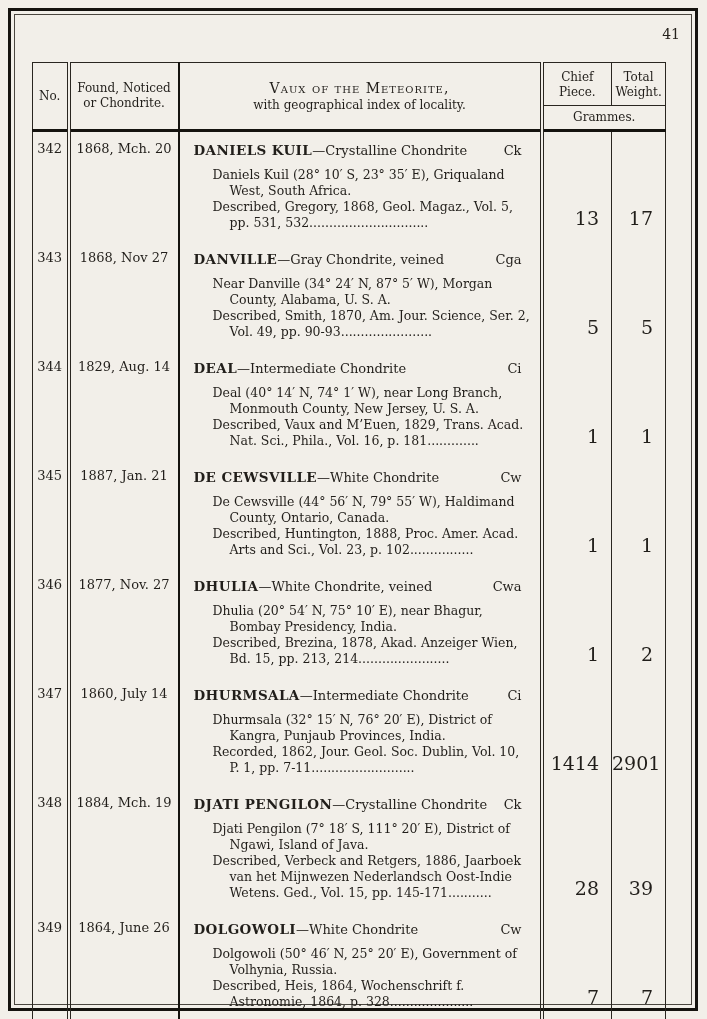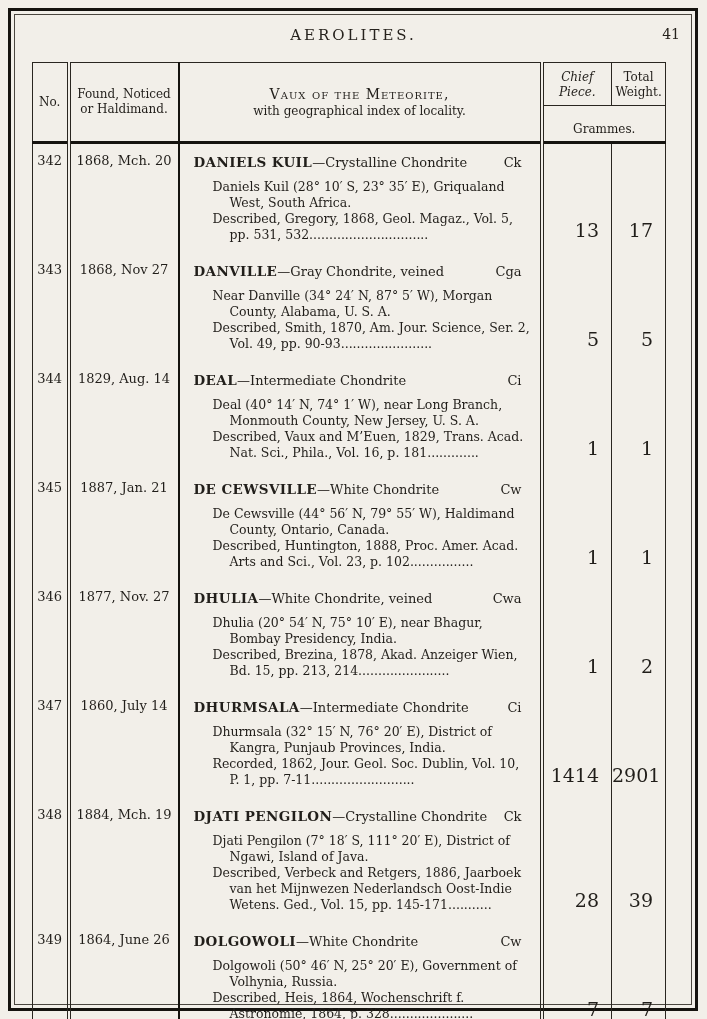--- a/index.html
+++ b/index.html
@@ -54,25 +54,25 @@
   }
   th.h-name .subline { display: block; font-size: 12px; margin-top: 2px; }
   th.h-date span { display: block; line-height: 15px; }
 
   th.h-weights { padding: 0; }
   .wt-top { display: flex; }
   .wt-top > div {
     flex: 1 1 auto; text-align: center; font-size: 12px; line-height: 15px;
     padding: 7px 2px 5px 2px;
   }
-  .wt-top > .wt-chief { width: 70px; border-right: 1px solid #2a2620; font-style: italic; }
+  .wt-top > .wt-chief { width: 70px; border-right: 1px solid #2a2620; }
   .wt-top > .wt-total { width: 54px; }
   .wt-grammes {
     border-top: 1px solid #2a2620; text-align: center;
-    font-size: 12px; padding: 16px 0 5px 0;
+    font-size: 12px; padding: 4px 0 5px 0;
   }
 
   
   .b-no    { border-right: 4px double #2a2620; }
   .b-date  { border-right: 2px solid  #15130f; }
   .b-name  { border-right: 4px double #2a2620; }
   .b-chief { border-right: 1px solid  #2a2620; }
 
   tbody td { vertical-align: top; }
   td.c-no {
@@ -102,38 +102,37 @@
 </head>
 <body>
 
 <div class="page">
   <div class="frame-outer"></div>
   <div class="frame-inner"></div>
 
   <div class="content">
 
     <div class="page-header">
-      <span class="page-title">AEROLITES.</span>
       <span class="page-number">41</span>
     </div>
 
     <table class="catalog">
       <colgroup>
         <col class="w-no">
           <col class="w-date">
           <col class="w-name">
           <col class="w-chief">
           <col class="w-total">
       </colgroup>
       <thead>
         <tr>
           <th class="h-no b-no">No.</th>
           <th class="h-date b-date">
             <span>Found, Noticed</span>
-            <span>or Haldimand.</span>
+            <span>or Chondrite.</span>
           </th>
           <th class="h-name b-name">
             <span class="smallcaps">Vaux of the Meteorite,</span>
             <span class="subline">with geographical index of locality.</span>
           </th>
           <th class="h-weights" colspan="2">
             <div class="wt-top">
               <div class="wt-chief">
                 <span>Chief</span><br>
                 <span>Piece.</span>

